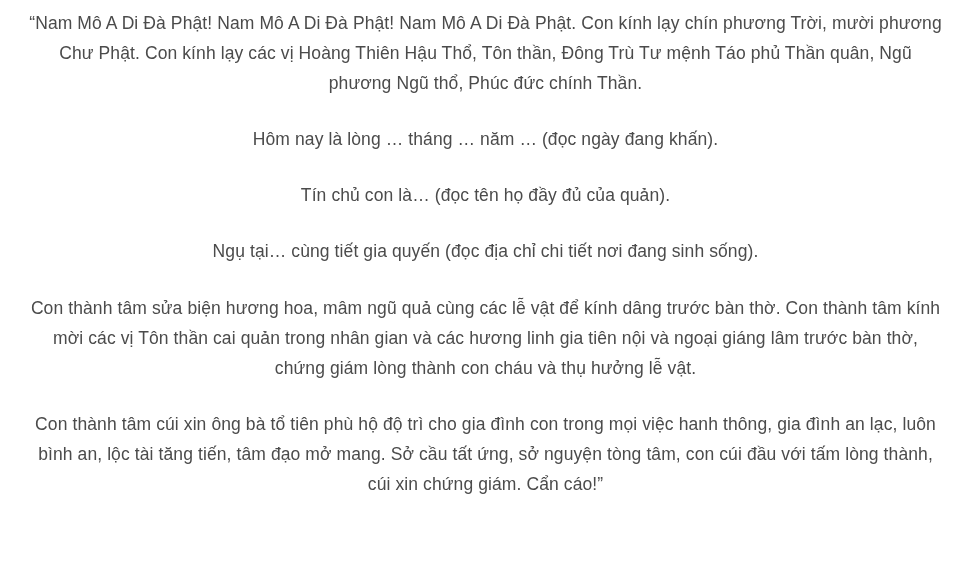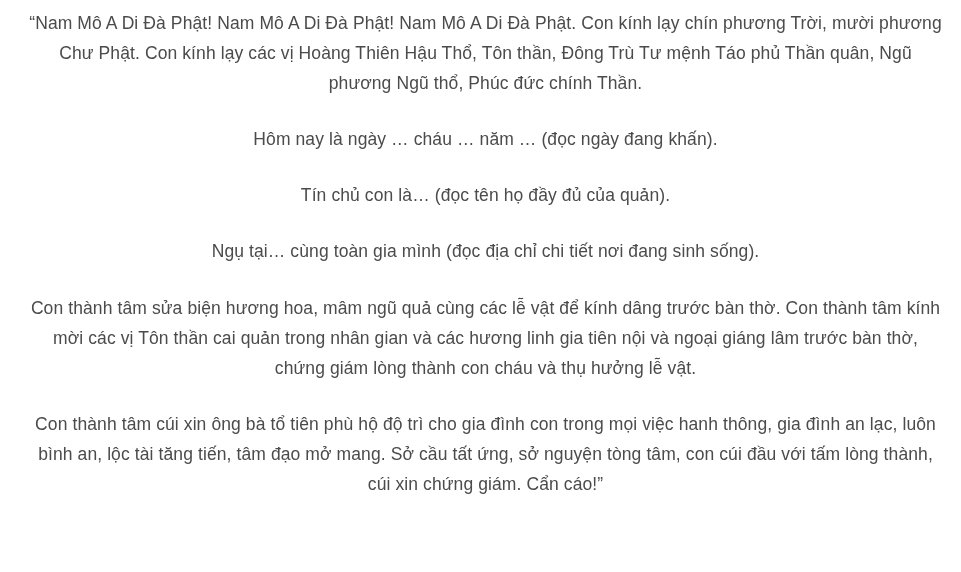--- a/index.html
+++ b/index.html
@@ -30,18 +30,18 @@
   }
   .article p:last-child {
     margin-bottom: 0;
   }
 </style>
 </head>
 <body>
 
 <div class="article">
   <p>“Nam Mô A Di Đà Phật! Nam Mô A Di Đà Phật! Nam Mô A Di Đà Phật. Con kính lạy chín phương Trời, mười phương Chư Phật. Con kính lạy các vị Hoàng Thiên Hậu Thổ, Tôn thần, Đông Trù Tư mệnh Táo phủ Thần quân, Ngũ phương Ngũ thổ, Phúc đức chính Thần.</p>
-  <p>Hôm nay là ngày … cháu … năm … (đọc ngày đang khấn).</p>
+  <p>Hôm nay là lòng … tháng … năm … (đọc ngày đang khấn).</p>
   <p>Tín chủ con là… (đọc tên họ đầy đủ của quản).</p>
-  <p>Ngụ tại… cùng toàn gia mình (đọc địa chỉ chi tiết nơi đang sinh sống).</p>
+  <p>Ngụ tại… cùng tiết gia quyến (đọc địa chỉ chi tiết nơi đang sinh sống).</p>
   <p>Con thành tâm sửa biện hương hoa, mâm ngũ quả cùng các lễ vật để kính dâng trước bàn thờ. Con thành tâm kính mời các vị Tôn thần cai quản trong nhân gian và các hương linh gia tiên nội và ngoại giáng lâm trước bàn thờ, chứng giám lòng thành con cháu và thụ hưởng lễ vật.</p>
   <p>Con thành tâm cúi xin ông bà tổ tiên phù hộ độ trì cho gia đình con trong mọi việc hanh thông, gia đình an lạc, luôn bình an, lộc tài tăng tiến, tâm đạo mở mang. Sở cầu tất ứng, sở nguyện tòng tâm, con cúi đầu với tấm lòng thành, cúi xin chứng giám. Cẩn cáo!”</p>
 </div>
 
 </body></html>

